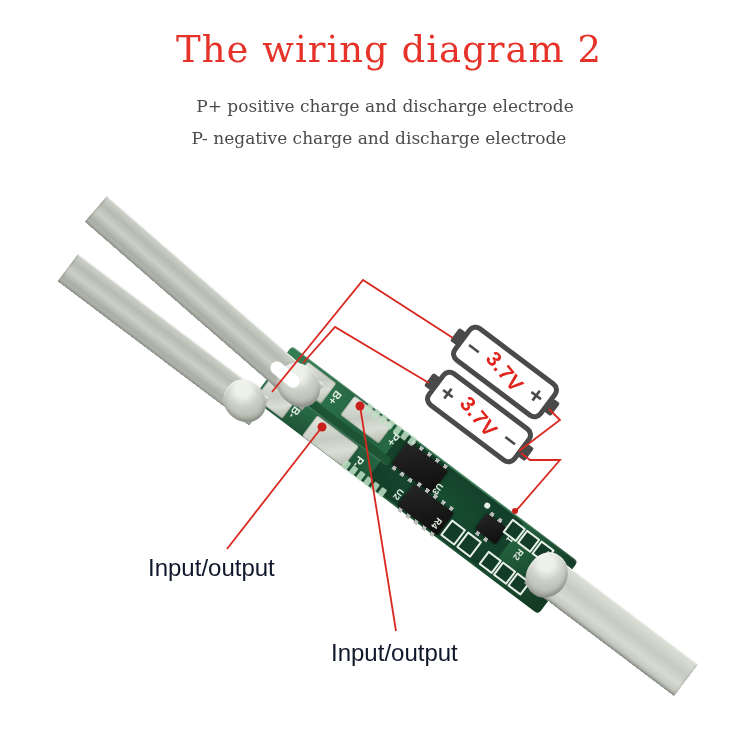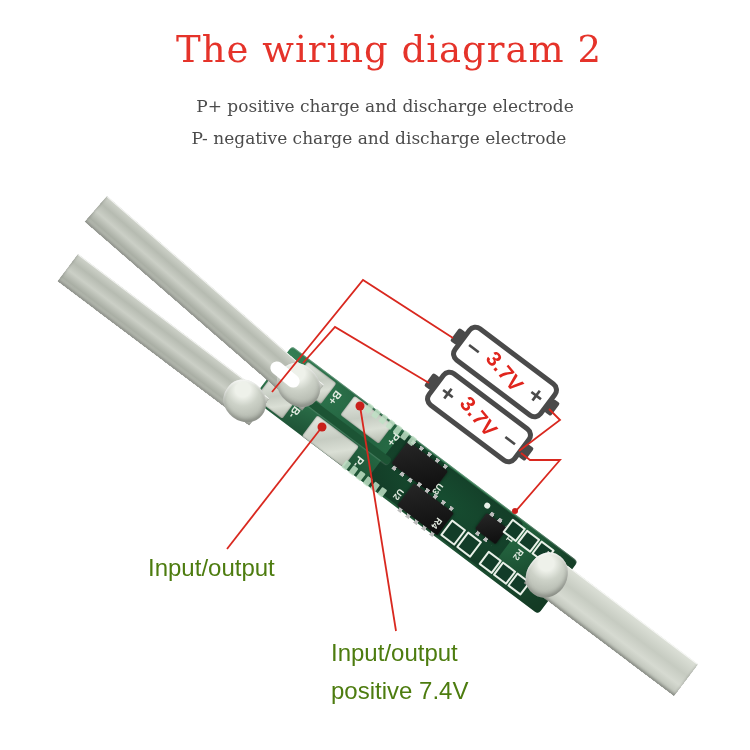--- a/index.html
+++ b/index.html
@@ -84,21 +84,21 @@
   .nub{position:absolute;width:8px;height:16px;background:#4a4a4a;border-radius:2px;top:50%;}
   .nub-l{left:-12px;transform:translateY(-50%);}
   .nub-r{right:-12px;transform:translateY(-50%);}
   .sign{font-weight:bold;font-size:24px;color:#4a4a4a;line-height:1;}
   .volt{font-weight:bold;font-size:21px;color:#e0251d;transform:rotate(13deg);letter-spacing:.5px;}
 
   
   .wires{position:absolute;left:0;top:0;z-index:30;pointer-events:none;}
 
   
-  .ann{position:absolute;z-index:40;font-size:24px;color:#4d7c0f;}
+  .ann{position:absolute;z-index:40;font-size:24px;color:#0f172a;}
   .ann p{margin:0 0 15px 0;line-height:23px;}
   .ann-neg{left:148px;top:556px;}
   .ann-pos{left:331px;top:641px;}
 </style>
 </head>
 <body>
 
 <div class="stage">
 
   <h1 class="title" style="color: rgb(229, 51, 42);">The wiring diagram 2</h1>
@@ -208,16 +208,15 @@
       <circle cx="360" cy="406" r="4.5"></circle>
       <circle cx="515" cy="511" r="3"></circle>
     </g>
   </svg>
 
   <div class="ann ann-neg">
     <p>Input/output</p>
   </div>
   <div class="ann ann-pos">
     <p>Input/output</p>
-    <p>positive 7.4V</p>
   </div>
 
 </div>
 
 </body></html>

